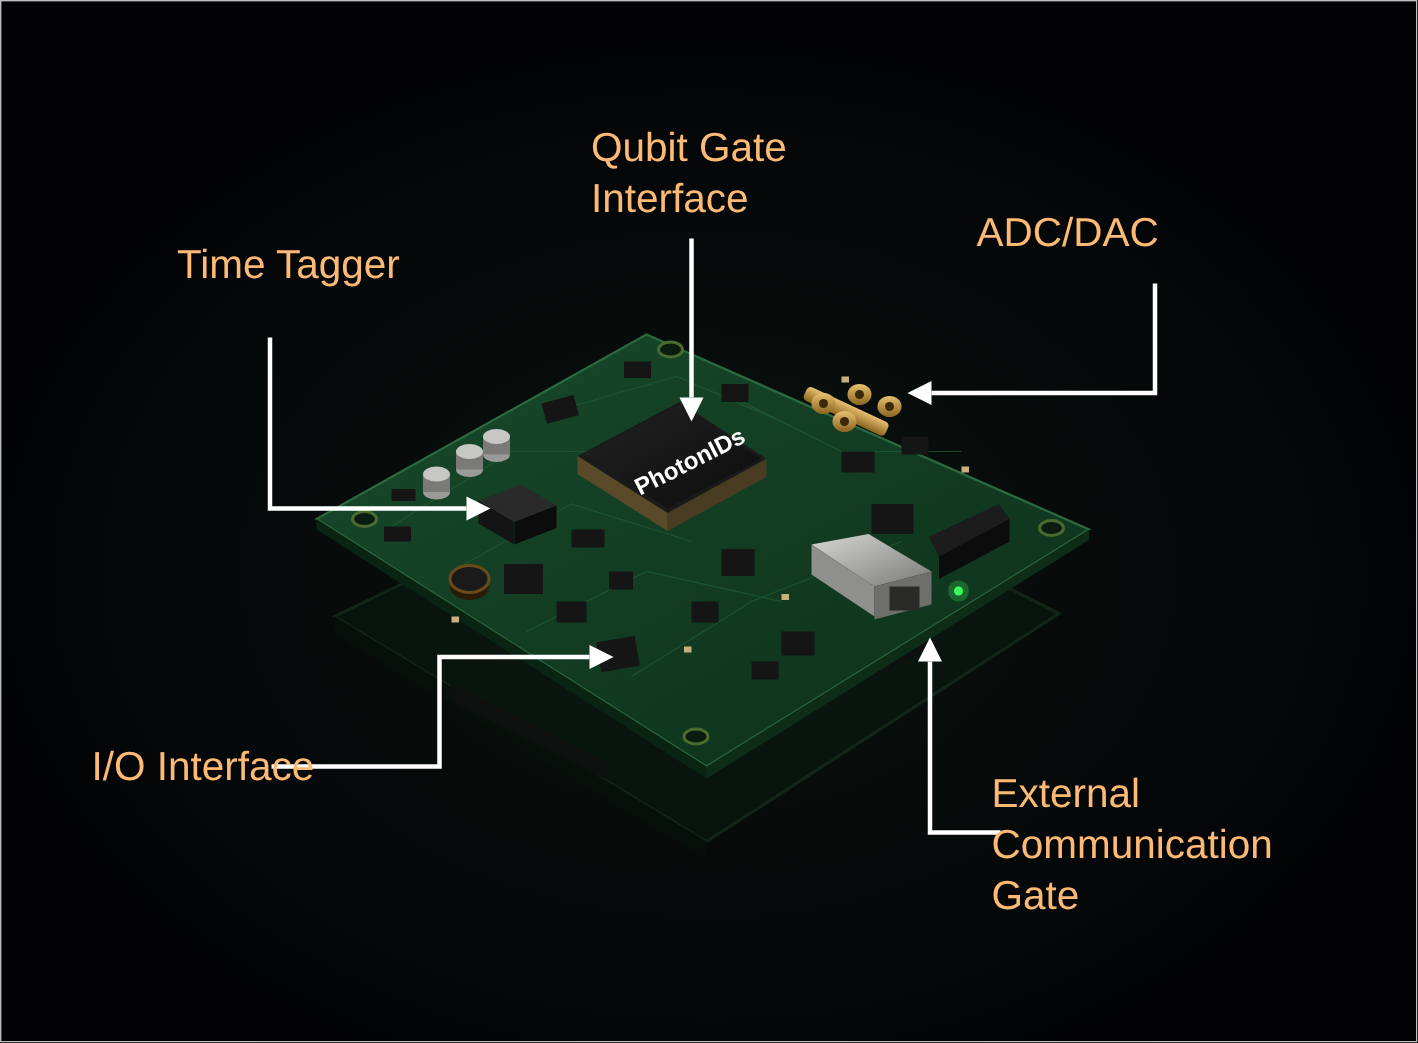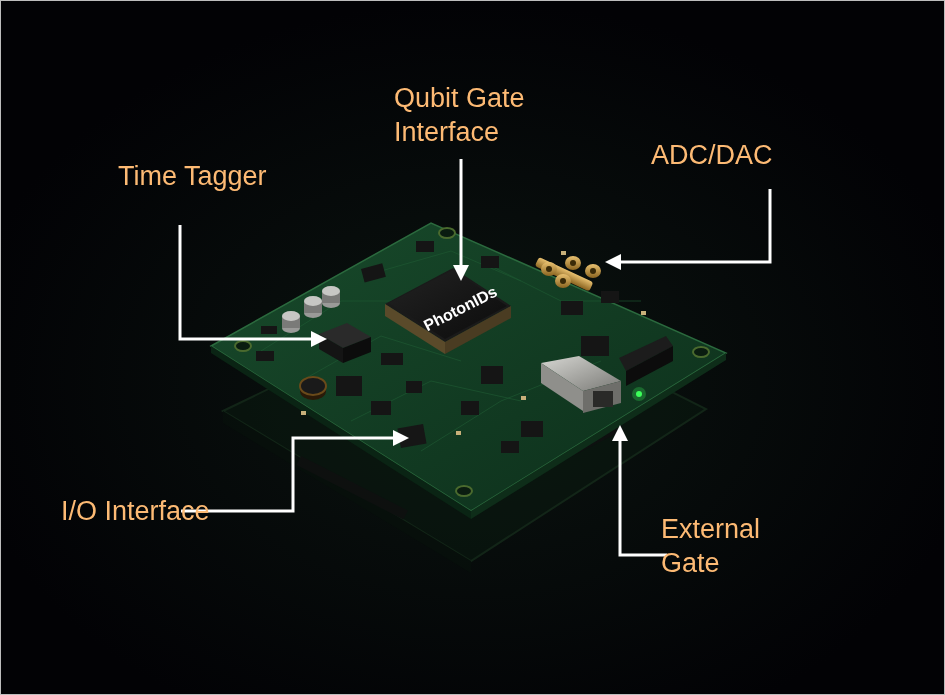--- a/index.html
+++ b/index.html
@@ -208,15 +208,16 @@
   <div class="label" style="left:117px; top:158px;">
     <div>Time Tagger</div>
   </div>
 
   <div class="label" style="left:60px; top:493px;">
     <div>I/O Interface</div>
   </div>
 
   <div class="label" style="left:640px; top:511px;margin-left:20px;">
     <div>External</div>
+    <div>Communication</div>
     <div>Gate</div>
   </div>
 </div>
 
 </body></html>

